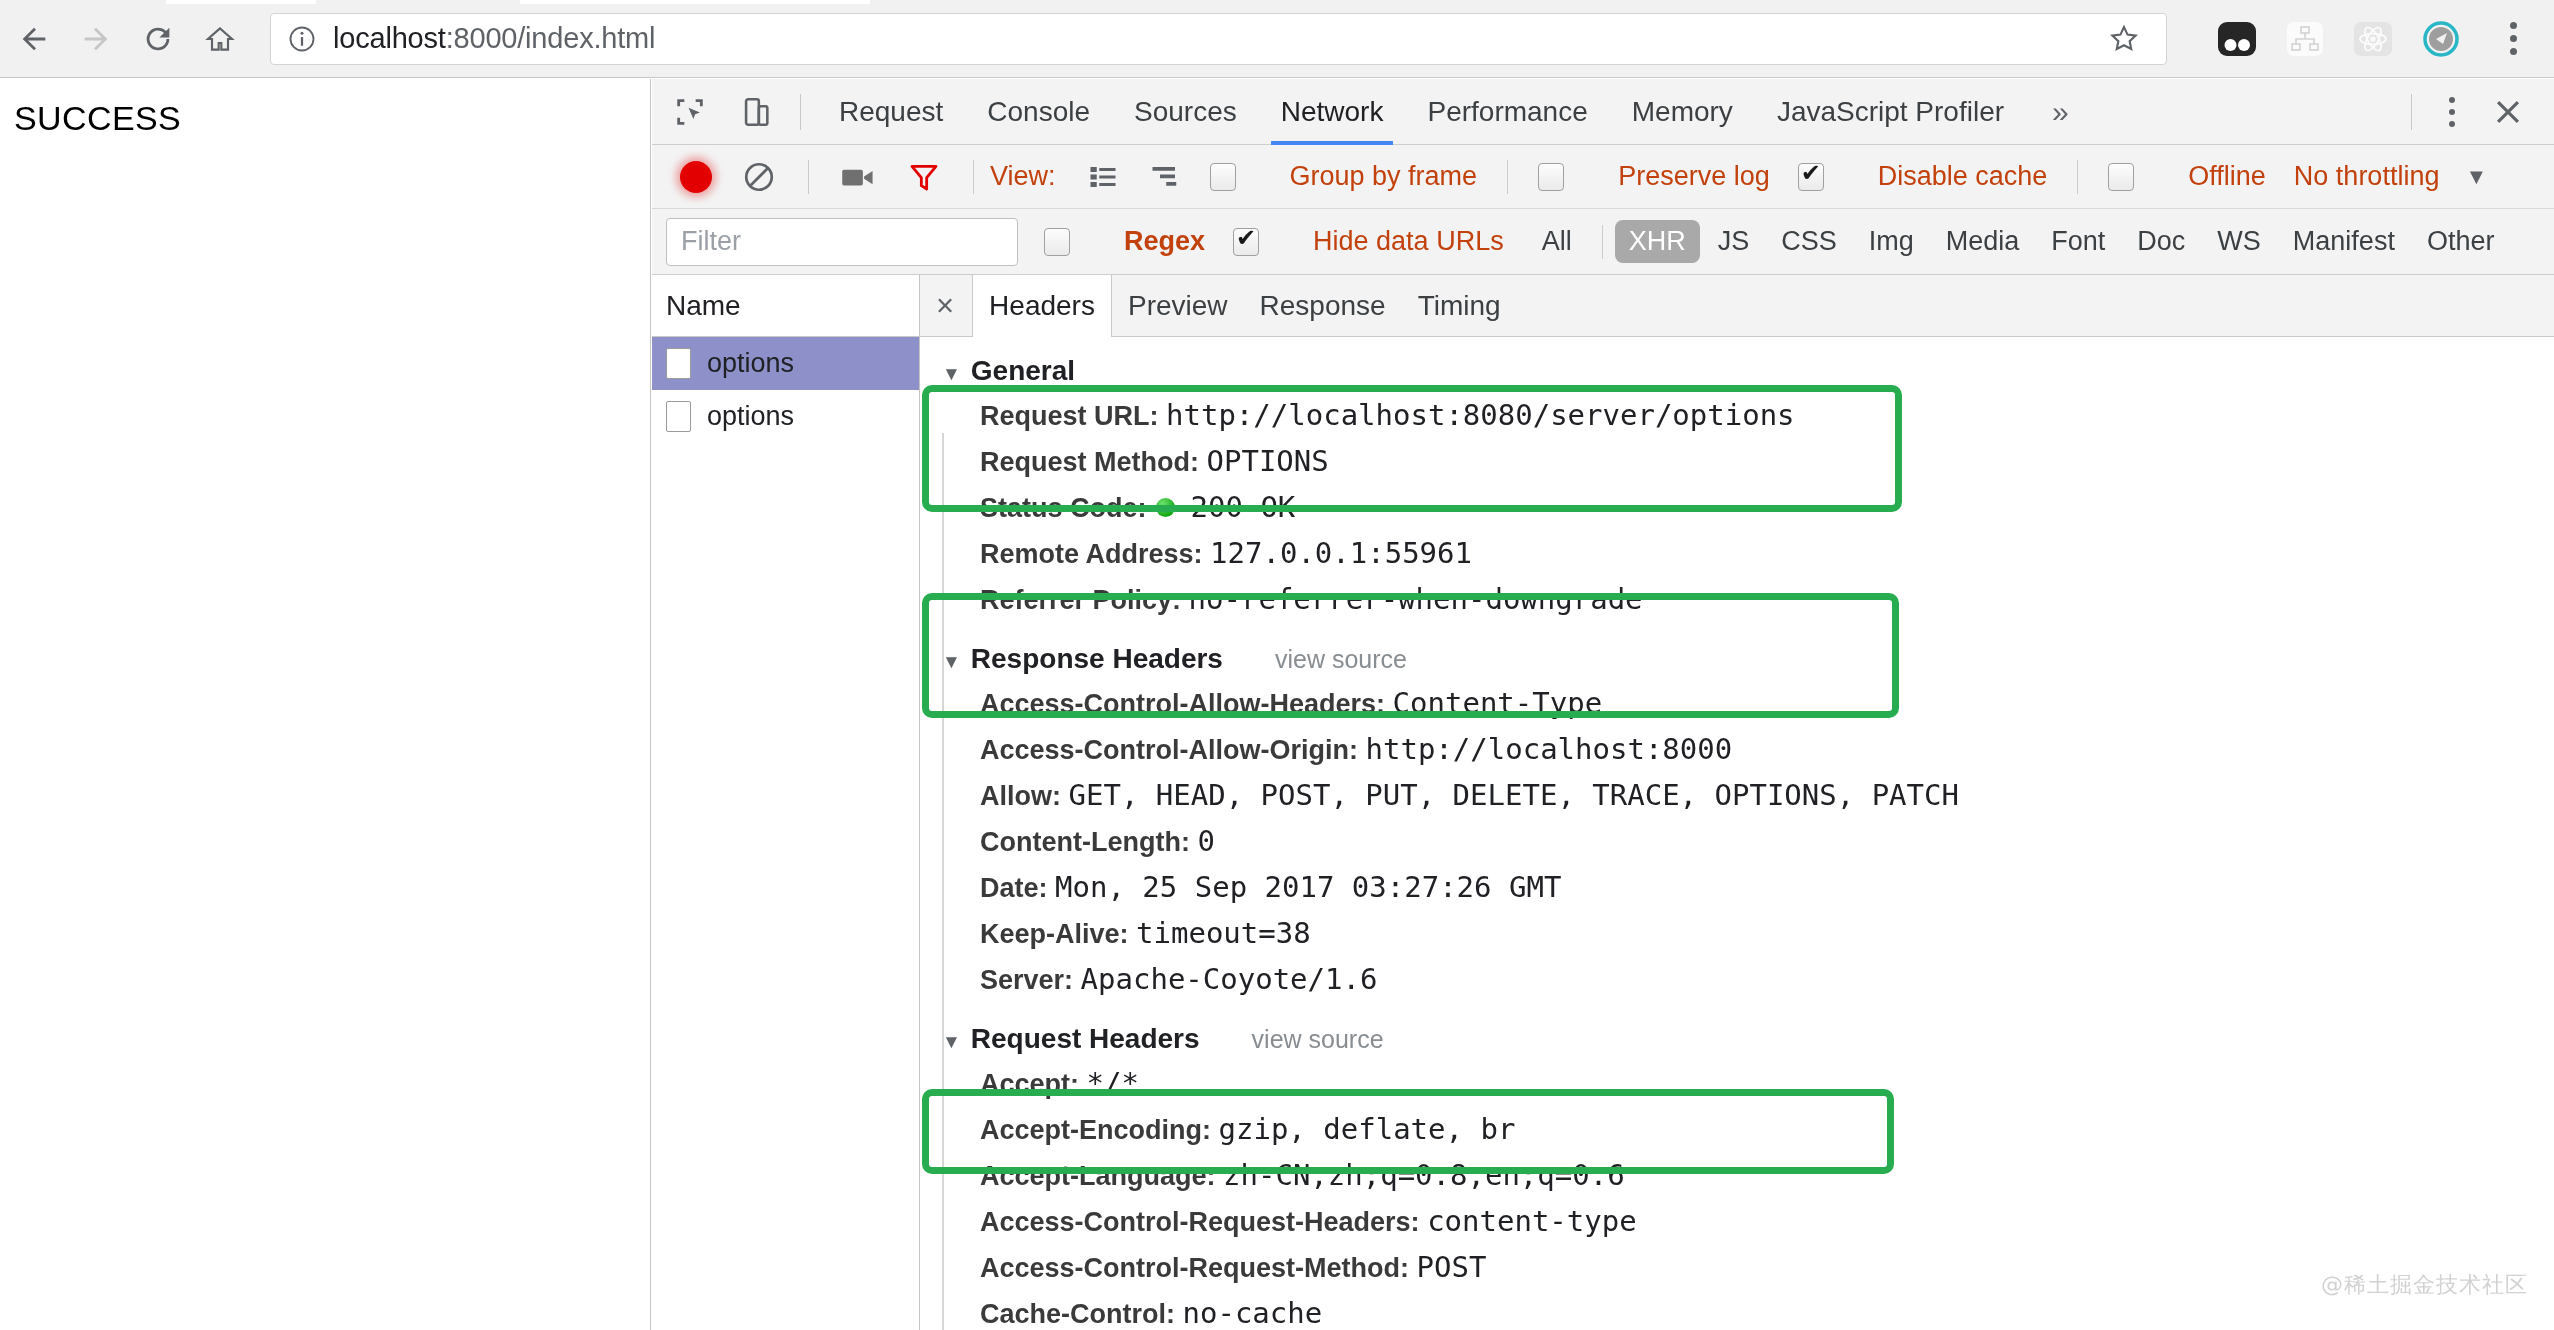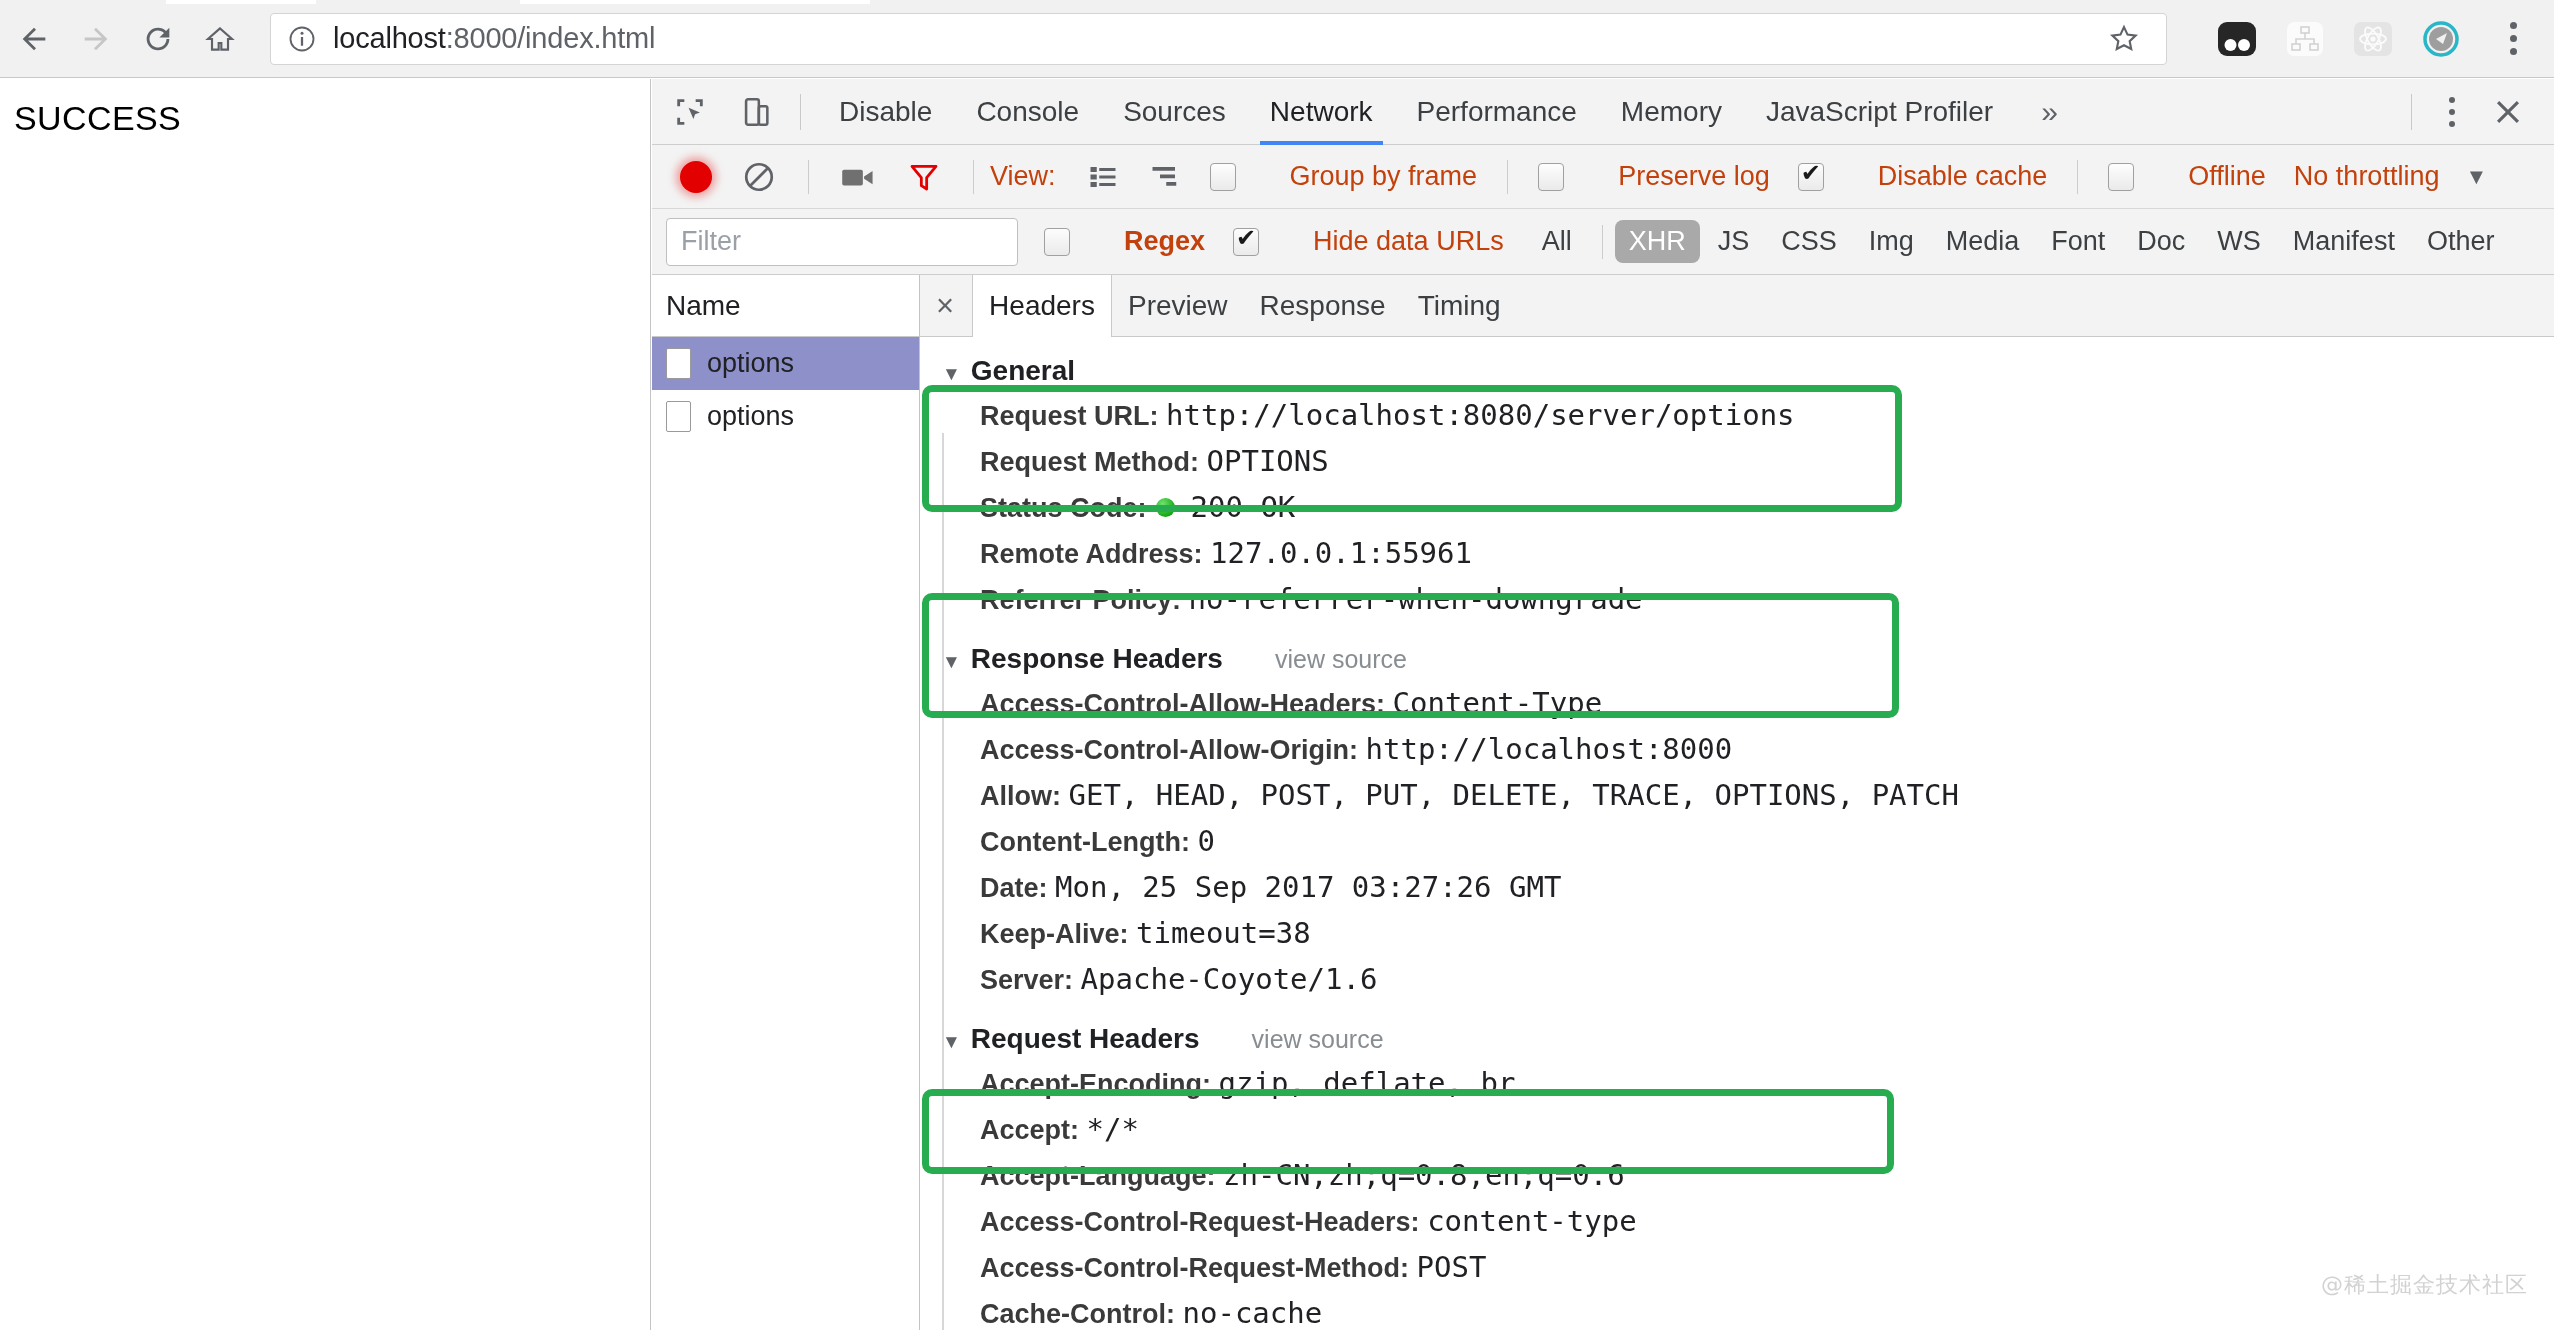--- a/index.html
+++ b/index.html
@@ -344,21 +344,21 @@
         </svg>
     </div>
     <div class="dt-tool-btn">
       <svg width="34" height="34" viewBox="0 0 24 24">
           <rect x="5" y="3" width="9" height="18" rx="1.4" fill="none" stroke="#5f6368" stroke-width="1.8"></rect>
           <rect x="14" y="8" width="6" height="13" rx="1.2" fill="none" stroke="#5f6368" stroke-width="1.8"></rect>
         </svg>
     </div>
     <div class="vsep"></div>
 
-    <div class="dt-tab">Disable</div>
+    <div class="dt-tab">Request</div>
     <div class="dt-tab">Console</div>
     <div class="dt-tab">Sources</div>
     <div class="dt-tab active">Network</div>
     <div class="dt-tab">Performance</div>
     <div class="dt-tab">Memory</div>
     <div class="dt-tab">JavaScript Profiler</div>
     <div id="dt-more">»</div>
 
     <div id="dt-right">
       <div class="vsep"></div>
@@ -549,26 +549,26 @@
           <span class="hkey">Server:</span>
           <span class="hval">Apache-Coyote/1.6</span>
         </div>
 
         <div class="section-title" style="margin-top:14px;">
           <span class="caret">▼</span>
           <span>Request Headers</span>
           <span class="view-source">view source</span>
         </div>
         <div class="hrow">
+          <span class="hkey">Accept:</span>
+          <span class="hval">*/*</span>
+        </div>
+        <div class="hrow">
           <span class="hkey">Accept-Encoding:</span>
           <span class="hval">gzip, deflate, br</span>
-        </div>
-        <div class="hrow">
-          <span class="hkey">Accept:</span>
-          <span class="hval">*/*</span>
         </div>
         <div class="hrow">
           <span class="hkey">Accept-Language:</span>
           <span class="hval">zh-CN,zh;q=0.8,en;q=0.6</span>
         </div>
         <div class="hrow">
           <span class="hkey">Access-Control-Request-Headers:</span>
           <span class="hval">content-type</span>
         </div>
         <div class="hrow">

